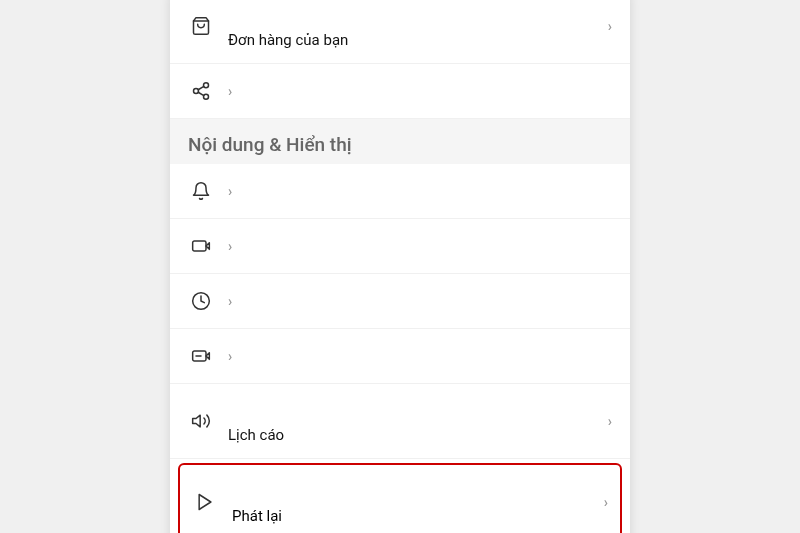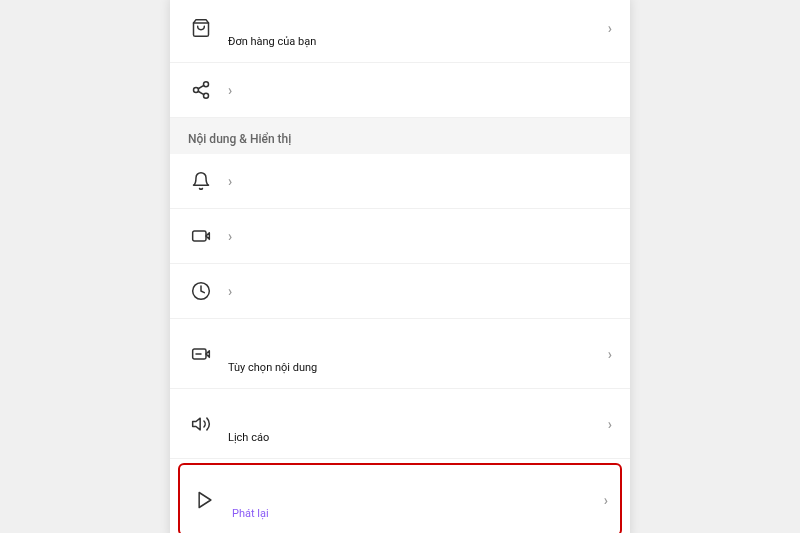--- a/index.html
+++ b/index.html
@@ -34,45 +34,45 @@
       display: flex;
       align-items: center;
       justify-content: center;
       margin-right: 14px;
       flex-shrink: 0;
       font-size: 16px;
       color: #333;
     }
     .menu-item .label {
       flex: 1;
-      font-size: 11px;
+      font-size: 15px;
       color: #111;
       font-weight: 400;
       margin-top: 28px;
     }
     .menu-item .chevron {
       color: #999;
       font-size: 14px;
       font-weight: 600;
     }
     .section-header {
       padding: 14px 18px 8px 18px;
       background: #f5f5f5;
-      font-size: 12px;
+      font-size: 19px;
       color: #666;
       font-weight: 500;
     }
     .menu-item.highlighted {
       border: 2px solid #cc0000;
       border-radius: 6px;
       margin: 4px 8px;
       padding: 14px 12px;
     }
     .menu-item.highlighted .label {
-      color: #8b5cf6;
+      color: #000000;
     }
     
     .icon svg {
       width: 20px;
       height: 20px;
     }
   </style>
 </head>
 <body>
 
@@ -138,21 +138,20 @@
   </div>
 
   <div class="menu-item">
     <span class="icon">
       <svg viewBox="0 0 24 24" fill="none" stroke="#333" stroke-width="1.8" stroke-linecap="round" stroke-linejoin="round">
         <rect x="2" y="6" width="16" height="12" rx="2"></rect>
         <path d="M22 8l-4 4 4 4V8z"></path>
         <line x1="6" y1="12" x2="12" y2="12"></line>
       </svg>
     </span>
-    <span class="label">Tùy chọn nội dung</span>
     <span class="chevron">›</span>
   </div>
 
   <div class="menu-item">
     <span class="icon">
       <svg viewBox="0 0 24 24" fill="none" stroke="#333" stroke-width="1.8" stroke-linecap="round" stroke-linejoin="round">
         <polygon points="11 5 6 9 2 9 2 15 6 15 11 19 11 5"></polygon>
         <path d="M19.07 4.93a10 10 0 010 14.14"></path>
         <path d="M15.54 8.46a5 5 0 010 7.07"></path>
       </svg>

